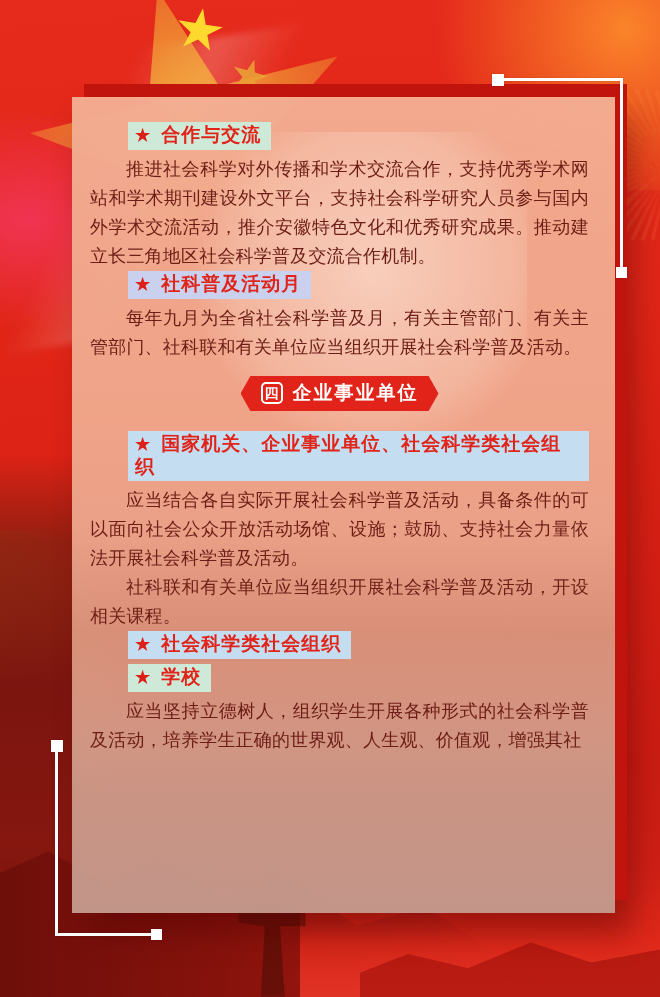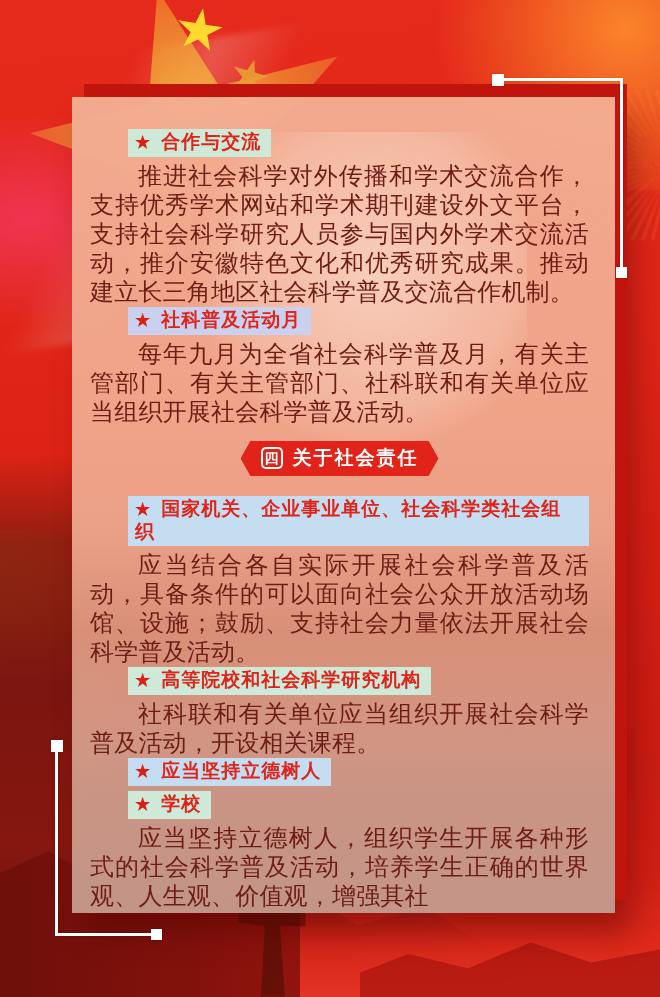--- a/index.html
+++ b/index.html
@@ -54,29 +54,29 @@
     position:absolute;left:72px;top:97px;width:543px;height:816px;z-index:4;
     background:linear-gradient(180deg,rgba(243,173,146,.97) 0%,rgba(240,167,139,.97) 40%,rgba(228,162,140,.97) 72%,rgba(206,158,144,.97) 100%);
     box-shadow:12px -13px 0 0 #c1140d, 16px 20px 30px rgba(80,0,0,.45);
   }
   .doodle{left:115px;top:35px;width:340px;height:310px;
     background:radial-gradient(circle at 55% 45%,rgba(255,246,236,.5),rgba(255,240,230,.22) 55%,transparent 72%);}
   .shade-mid{left:0;top:430px;width:100%;height:230px;
     background:linear-gradient(180deg,transparent,rgba(150,62,36,.16) 45%,transparent);}
   .grain{left:0;bottom:0;width:100%;height:290px;
     background:linear-gradient(180deg,transparent,rgba(150,118,108,.22) 55%,rgba(168,138,128,.3) 100%);}
-  .panel-content{position:relative;z-index:2;padding:32px 26px 0 18px;}
+  .panel-content{position:relative;z-index:2;padding:25px 26px 0 18px;}
   
   .hl{display:inline-block;margin:0 0 5px 38px;padding:2px 10px 3px 7px;
       font-weight:bold;font-size:19px;letter-spacing:1px;color:#e0241a;line-height:22px;}
   .hl-g{background:#cfe9d8;}
   .hl-p{background:#c9d1ee;}
   .hl-b{background:#c4ddf1;}
   .bullet{color:#dc1f16;margin-right:10px;font-size:17px;}
-  .body{margin:0 0 9px 0;text-indent:2em;font-size:24px;line-height:29px;
+  .body{margin:0 0 9px 0;text-indent:2em;font-size:18px;line-height:29px;
         letter-spacing:.2px;color:#6d1d15;text-align:justify;font-weight:500;}
   .body:last-child{margin-bottom:0;}
   
   .badge-row{text-align:center;margin:14px 0 20px;}
   .badge{display:inline-flex;align-items:center;gap:10px;background:#e2231a;color:#fff;
     padding:4px 20px 5px;clip-path:polygon(0 50%,5% 0,95% 0,100% 50%,95% 100%,5% 100%);
     font-family:"Liberation Sans","DejaVu Sans",sans-serif;font-weight:bold;font-size:19px;letter-spacing:2px;
   }
   .badge-num{border:2px solid #fff;border-radius:5px;font-size:14px;line-height:1;
     padding:2px 2px;letter-spacing:0;}
@@ -123,39 +123,38 @@
       </div>
 
       <div class="section">
         <div class="hl hl-p"><span class="bullet">★</span><span>社科普及活动月</span></div>
         <p class="body">每年九月为全省社会科学普及月，有关主管部门、有关主管部门、社科联和有关单位应当组织开展社会科学普及活动。</p>
       </div>
 
       <div class="badge-row">
         <div class="badge">
           <span class="badge-num">四</span>
-          <span class="badge-label">关于社会责任</span>
+          <span class="badge-label">企业事业单位</span>
         </div>
       </div>
 
       <div class="section">
         <div class="hl hl-b"><span class="bullet">★</span><span>国家机关、企业事业单位、社会科学类社会组织</span></div>
         <p class="body">应当结合各自实际开展社会科学普及活动，具备条件的可以面向社会公众开放活动场馆、设施；鼓励、支持社会力量依法开展社会科学普及活动。</p>
       </div>
 
       <div class="section">
-        <div class="hl hl-g"><span class="bullet">★</span><span>高等院校和社会科学研究机构</span></div>
       </div>
 
       <div class="section">
         <p class="body">社科联和有关单位应当组织开展社会科学普及活动，开设相关课程。</p>
       </div>
 
       <div class="section">
-        <div class="hl hl-b"><span class="bullet">★</span><span>应当坚持立德树人</span></div>
+        <div class="hl hl-b"><span class="bullet">★</span><span>社会科学类社会组织</span></div>
       </div>
 
       <div class="section">
         <div class="hl hl-g"><span class="bullet">★</span><span>学校</span></div>
         <p class="body">应当坚持立德树人，组织学生开展各种形式的社会科学普及活动，培养学生正确的世界观、人生观、价值观，增强其社</p>
       </div>
 
     </div>
   </div>
 </div>

